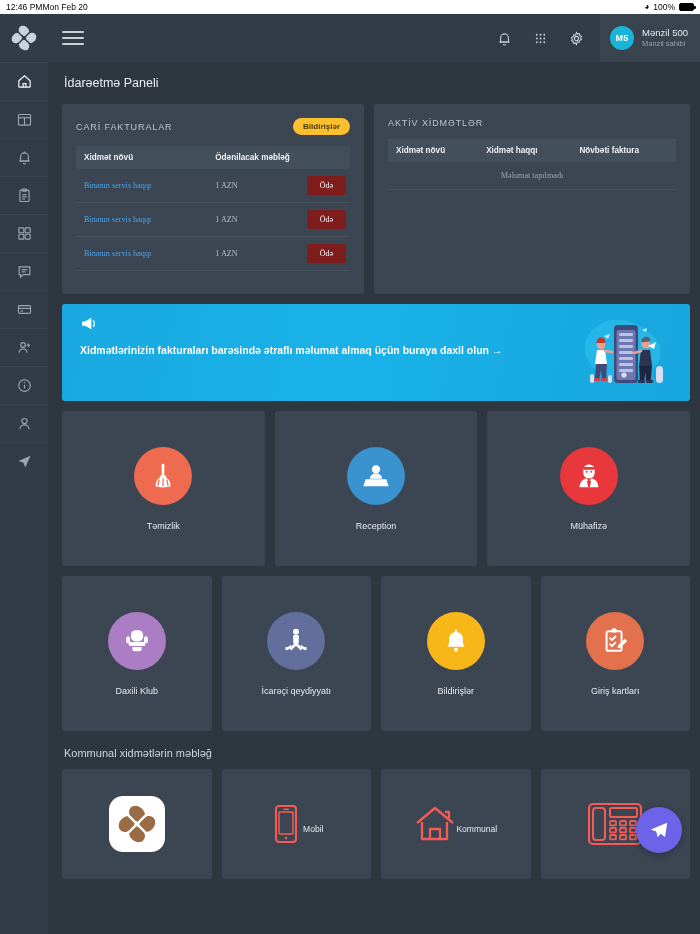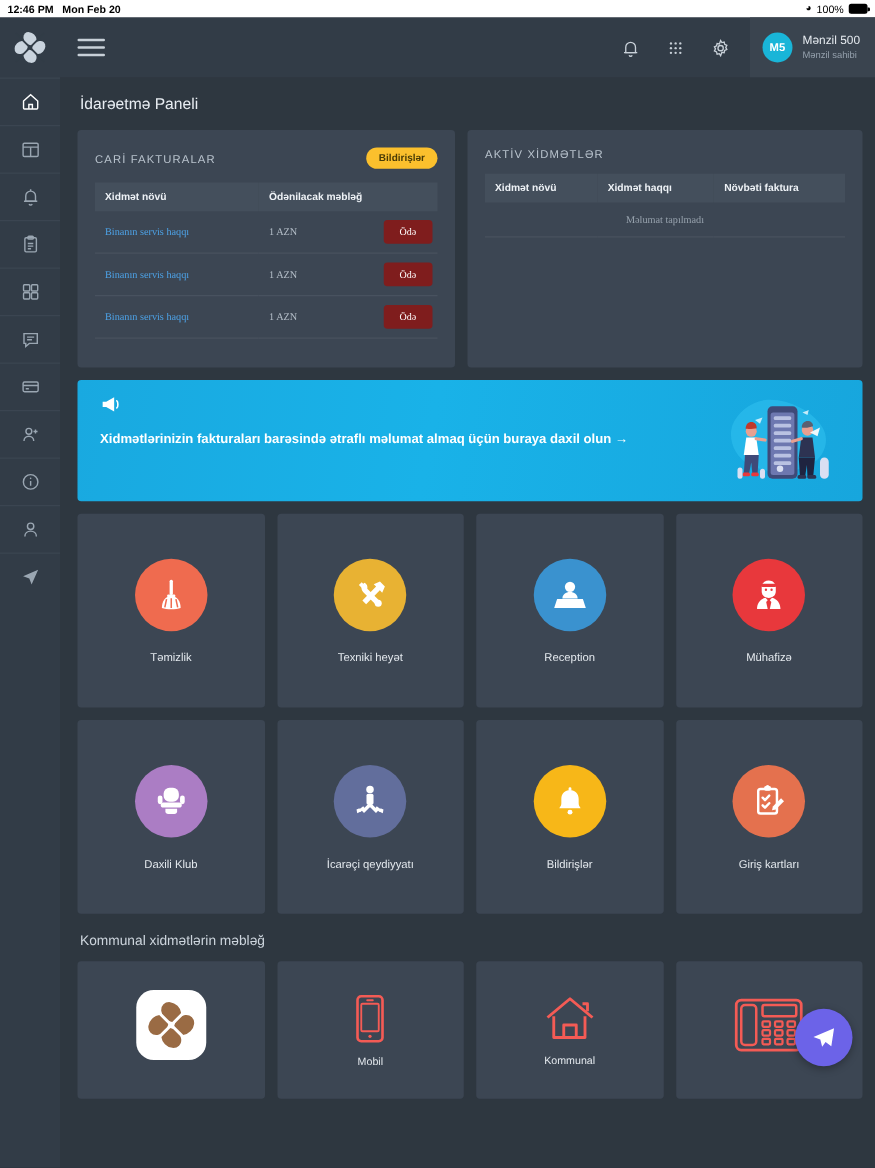--- a/index.html
+++ b/index.html
@@ -12,21 +12,21 @@
 
   
   .statusbar {
     height: 14px; width: 100%;
     background: #ffffff;
     display: flex; align-items: center;
     padding: 0 6px;
     font-size: 8.5px; color: #000;
     font-weight: 500;
   }
-  .sb-left { display: flex; gap: 7px; align-items: center; font-weight: bold; }
+  .sb-left { display: flex; align-items: center; }
   .sb-right { margin-left: auto; display: flex; gap: 4px; align-items: center; }
   .wifi-glyph { font-size: 8px; line-height: 1; }
   .batt {
     width: 15px; height: 7.5px;
     border: 1px solid #000; border-radius: 2px;
     position: relative; background: #000;
   }
   .batt:after {
     content: ""; position: absolute; right: -2.5px; top: 2px;
     width: 1.5px; height: 3px; background: #000; border-radius: 0 1px 1px 0;
@@ -165,21 +165,21 @@
     width: 58px; height: 58px; border-radius: 50%;
     display: flex; align-items: center; justify-content: center;
     margin-bottom: 16px;
   }
   .tile-label { font-size: 9px; color: #e4e9ee; }
 
   
   .section-title { font-size: 11px; color: #cdd5dd; margin: 16px 0 10px 2px; }
   .util-tile {
     flex: 1; height: 110px; background: #3c4653; border-radius: 3px;
-    display: flex; flex-direction: column; align-items: center; justify-content: center;
+    display: flex; flex-direction: row; align-items: center; justify-content: center;
     position: relative; cursor: pointer;
   }
   .util-label { font-size: 8.5px; color: #e4e9ee; margin-top: 9px; }
   .util-icon { display: flex; align-items: center; justify-content: center; }
   .applogo-box {
     width: 56px; height: 56px; background: #fff; border-radius: 14px;
     display: flex; align-items: center; justify-content: center;
   }
   .fab {
     position: absolute; width: 46px; height: 46px; border-radius: 50%;
@@ -486,33 +486,20 @@
                 <line x1="12" y1="19.5" x2="10.5" y2="26.5"></line>
                 <line x1="16" y1="18.7" x2="16" y2="27"></line>
                 <line x1="20" y1="19.5" x2="21.5" y2="26.5"></line>
               </g>
               <rect x="12.5" y="15.5" width="7" height="2.4" rx="1" fill="#fff"></rect>
             </svg>
           </div>
           <div class="tile-label">Təmizlik</div>
         </div>
 
-        <div class="tile">
-          <div class="tile-circle" style="background:#e8b233">
-            <svg width="30" height="30" viewBox="0 0 32 32">
-              <g fill="#fff">
-                <path d="M11.5 5.5a5 5 0 0 0-1 8.3l11 11 3.2-3.2-11-11a5 5 0 0 0-2.2-5.1z"></path>
-                <path d="M6.5 7.5l3.6 3.6 2.4-2.4L8.9 5.1z"></path>
-                <path d="M24.5 4.5l-5.3 2.3 2 2-11.7 11.8 3.2 3.2L24.4 12l2 2 2.3-5.3z"></path>
-                <circle cx="23" cy="23" r="3"></circle>
-              </g>
-            </svg>
-          </div>
-          <div class="tile-label">Texniki heyət</div>
-        </div>
 
         <div class="tile">
           <div class="tile-circle" style="background:#3a92cf">
             <svg width="30" height="30" viewBox="0 0 32 32">
               <circle cx="16" cy="9" r="4.4" fill="#fff"></circle>
               <path d="M9.5 19c0-3.5 2.9-5.6 6.5-5.6s6.5 2.1 6.5 5.6z" fill="#fff"></path>
               <path d="M5 19.5h22l2.5 7.5H2.5z" fill="#fff"></path>
             </svg>
           </div>
           <div class="tile-label">Reception</div>

